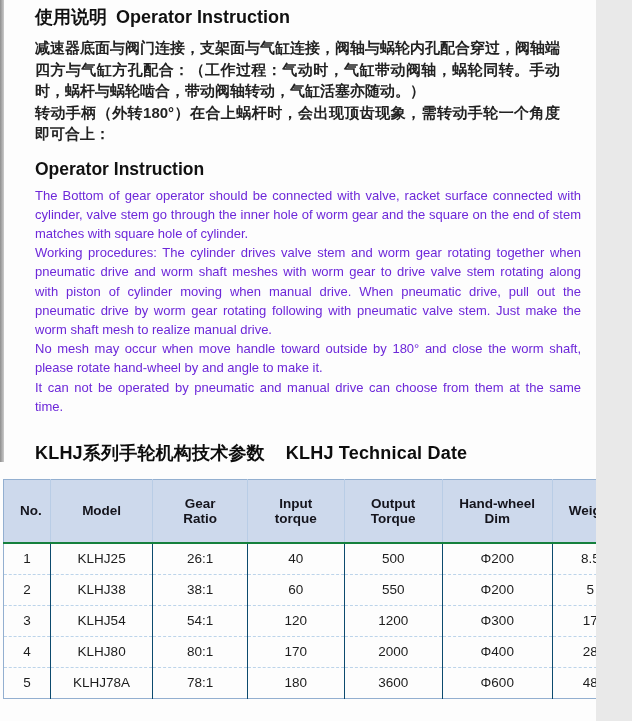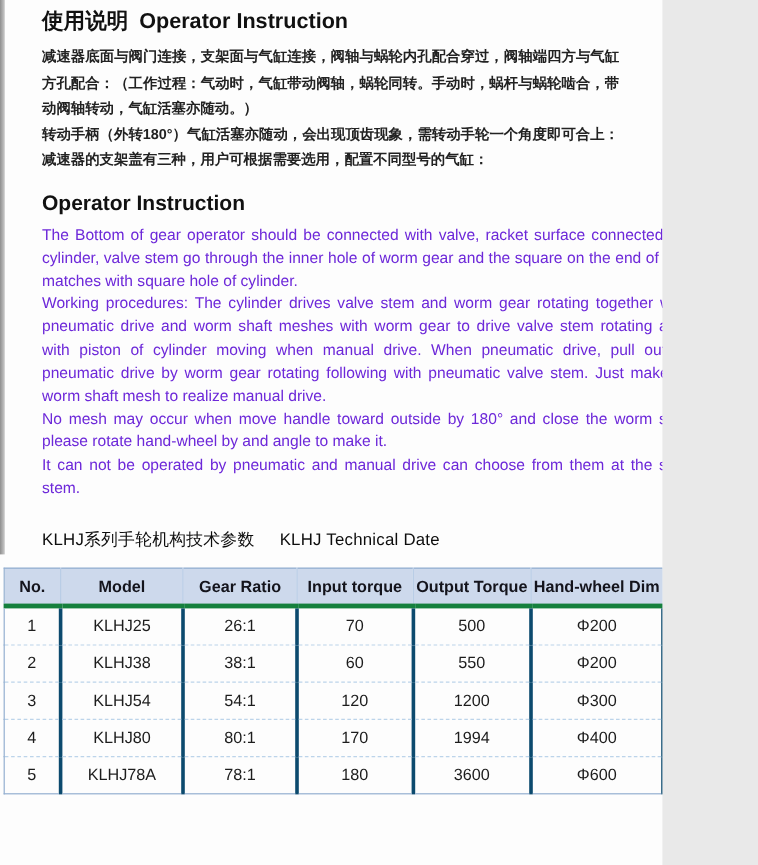--- a/index.html
+++ b/index.html
@@ -1,111 +1,110 @@
 <!DOCTYPE html>
 <html><head>
 <meta charset="utf-8">
 <style>
   html,body{margin:0;padding:0;background:#e9e9e9;}
   .page{
     position:relative;
-    width:552px;height:721px;
+    width:596px;height:721px;
     background:#fdfdfd;
     font-family:"Liberation Sans","DejaVu Sans",sans-serif;
     color:#1d1d1d;
     overflow:hidden;
     box-sizing:border-box;
   }
   .scan-left{
     position:absolute;left:0;top:0;width:4px;height:462px;
     background:linear-gradient(to right,#828282,#c6c6c6);
     opacity:.9;
   }
   .content{padding:5px 36px 0 35px;}
   h1.title{font-size:18px;font-weight:bold;margin:0 0 8px;color:#111;}
   h1.title .en{margin-left:9px;}
   .zh-block p{
     margin:0;
-    font-size:12px;
+    font-size:15px;
     line-height:21.5px;
     font-weight:600;
     text-align:justify;
     color:#222;
   }
   h2.en-heading{font-size:17.5px;font-weight:bold;margin:14px 0 6px;color:#111;}
   .en-block p{
     margin:0;
     width:546px;
     font-size:13px;
     line-height:19.2px;
     text-align:justify;
     color:#6d28d9;
   }
   h3.table-title{
-    font-size:14px;
-    font-weight:normal;
+    font-size:18px;
+    font-weight:bold;
     margin:25px 0 0;
     color:#0d0d0d;
     letter-spacing:.2px;
   }
   h3.table-title .en{margin-left:21px;}
   table.tech{
     border-collapse:collapse;
     table-layout:fixed;
     width:626px;
     margin:14px 0 0 3px;
     border:1px solid #93afd0;
   }
   table.tech th{
     background:#cdd9ec;
     font-size:13.5px;
     font-weight:bold;
     height:29px;
     text-align:center;
     color:#14141c;
     border-left:1px solid #b9cde6;
-    border-bottom:4px solid #15803d;
-    padding:0;
+    border-bottom:2px solid #15803d;
+    padding:16px;
   }
   table.tech td{
     font-size:13.5px;
     height:30px;
     text-align:center;
     vertical-align:middle;
-    border-left:3px solid #0c4a6e;
+    border-left:1px solid #0c4a6e;
     border-top:1px dashed #bcd4ea;
     padding:0;
     color:#1d1d1d;
   }
   table.tech tbody tr:first-child td{border-top:none;}
   table.tech th:first-child, table.tech td:first-child{border-left:none;}
 </style>
 </head>
 <body>
 
 <div class="page">
   <div class="scan-left"></div>
 
   <div class="content">
 
     <h1 class="title"><span>使用说明</span><span class="en">Operator Instruction</span></h1>
 
     <div class="zh-block">
       <p>减速器底面与阀门连接，支架面与气缸连接，阀轴与蜗轮内孔配合穿过，阀轴端四方与气缸方孔配合：（工作过程：气动时，气缸带动阀轴，蜗轮同转。手动时，蜗杆与蜗轮啮合，带动阀轴转动，气缸活塞亦随动。）</p>
-      <p>转动手柄（外转180°）气缸活塞亦随动，会出现顶齿现象，需转动手轮一个角度即可合上：</p>
-      <p>减速器的支架盖有三种，用户可根据需要选用，配置不同型号的气缸：</p>
+      <p>转动手柄（外转180°）在合上蜗杆时，会出现顶齿现象，需转动手轮一个角度即可合上：</p>
     </div>
 
     <h2 class="en-heading">Operator Instruction</h2>
 
     <div class="en-block">
       <p>The Bottom of gear operator should be connected with valve, racket surface connected with cylinder, valve stem go through the inner hole of worm gear and the square on the end of stem matches with square hole of cylinder.</p>
       <p>Working procedures: The cylinder drives valve stem and worm gear rotating together when pneumatic drive and worm shaft meshes with worm gear to drive valve stem rotating along with piston of cylinder moving when manual drive. When pneumatic drive, pull out the pneumatic drive by worm gear rotating following with pneumatic valve stem. Just make the worm shaft mesh to realize manual drive.</p>
       <p>No mesh may occur when move handle toward outside by 180°  and close the worm shaft, please rotate hand-wheel by and angle to make it.</p>
-      <p>It can not be operated by pneumatic and manual drive can choose from them at the same stem.</p>
+      <p>It can not be operated by pneumatic and manual drive can choose from them at the same time.</p>
     </div>
 
     <h3 class="table-title"><span>KLHJ系列手轮机构技术参数</span><span class="en">KLHJ Technical Date</span></h3>
   </div>
 
   <table class="tech">
     <colgroup>
       <col style="width:7.5%">
         <col style="width:16.4%">
         <col style="width:15.1%">
@@ -123,21 +122,21 @@
         <th>Output Torque</th>
         <th>Hand-wheel Dim</th>
         <th>Weight(kg)</th>
       </tr>
     </thead>
     <tbody>
       <tr>
         <td>1</td>
         <td>KLHJ25</td>
         <td>26:1</td>
-        <td>70</td>
+        <td>40</td>
         <td>500</td>
         <td>Φ200</td>
         <td>8.5</td>
       </tr>
       <tr>
         <td>2</td>
         <td>KLHJ38</td>
         <td>38:1</td>
         <td>60</td>
         <td>550</td>
@@ -151,21 +150,21 @@
         <td>120</td>
         <td>1200</td>
         <td>Φ300</td>
         <td>17</td>
       </tr>
       <tr>
         <td>4</td>
         <td>KLHJ80</td>
         <td>80:1</td>
         <td>170</td>
-        <td>1994</td>
+        <td>2000</td>
         <td>Φ400</td>
         <td>28</td>
       </tr>
       <tr>
         <td>5</td>
         <td>KLHJ78A</td>
         <td>78:1</td>
         <td>180</td>
         <td>3600</td>
         <td>Φ600</td>

